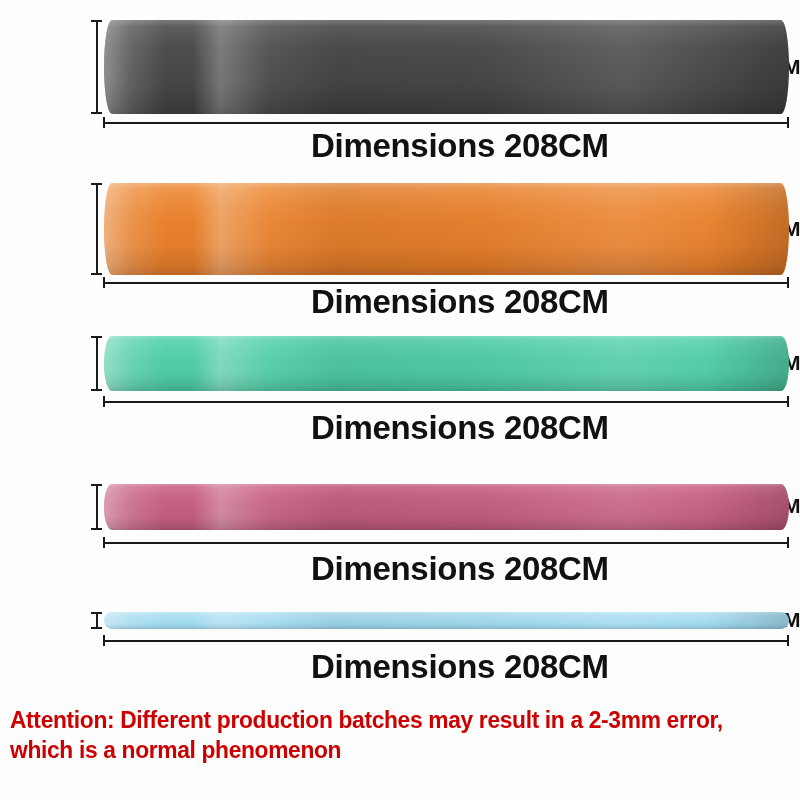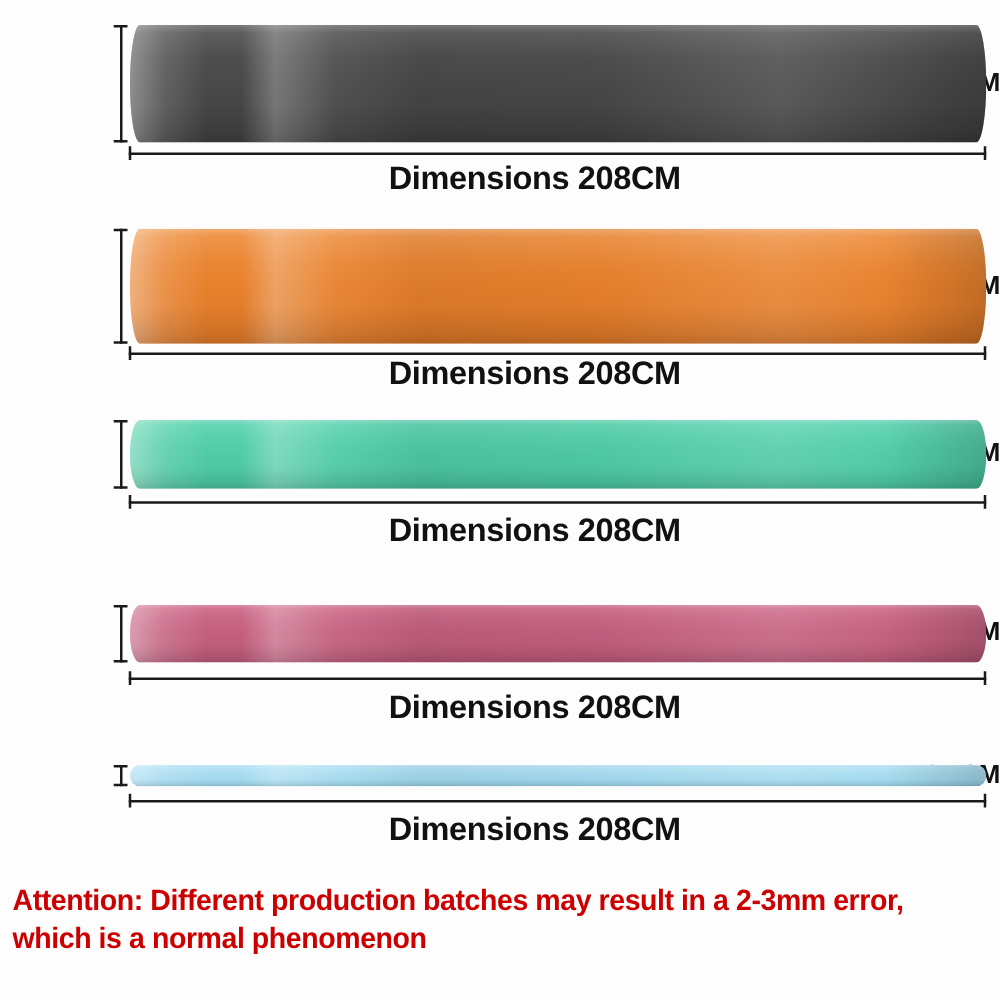--- a/index.html
+++ b/index.html
@@ -116,21 +116,21 @@
   }
   .h-dim .cap.left  { left: 0; }
   .h-dim .cap.right { right: 0; }
 
   
   .d-label {
     position: absolute;
     color: #111111;
     font-family: "Liberation Sans", sans-serif;
     font-weight: bold;
-    font-size: 26px;
+    font-size: 33px;
     letter-spacing: -0.3px;
     white-space: nowrap;
   }
 
   
   .notice {
     position: absolute;
     left: 10px;
     top: 705px;
     width: 790px;

